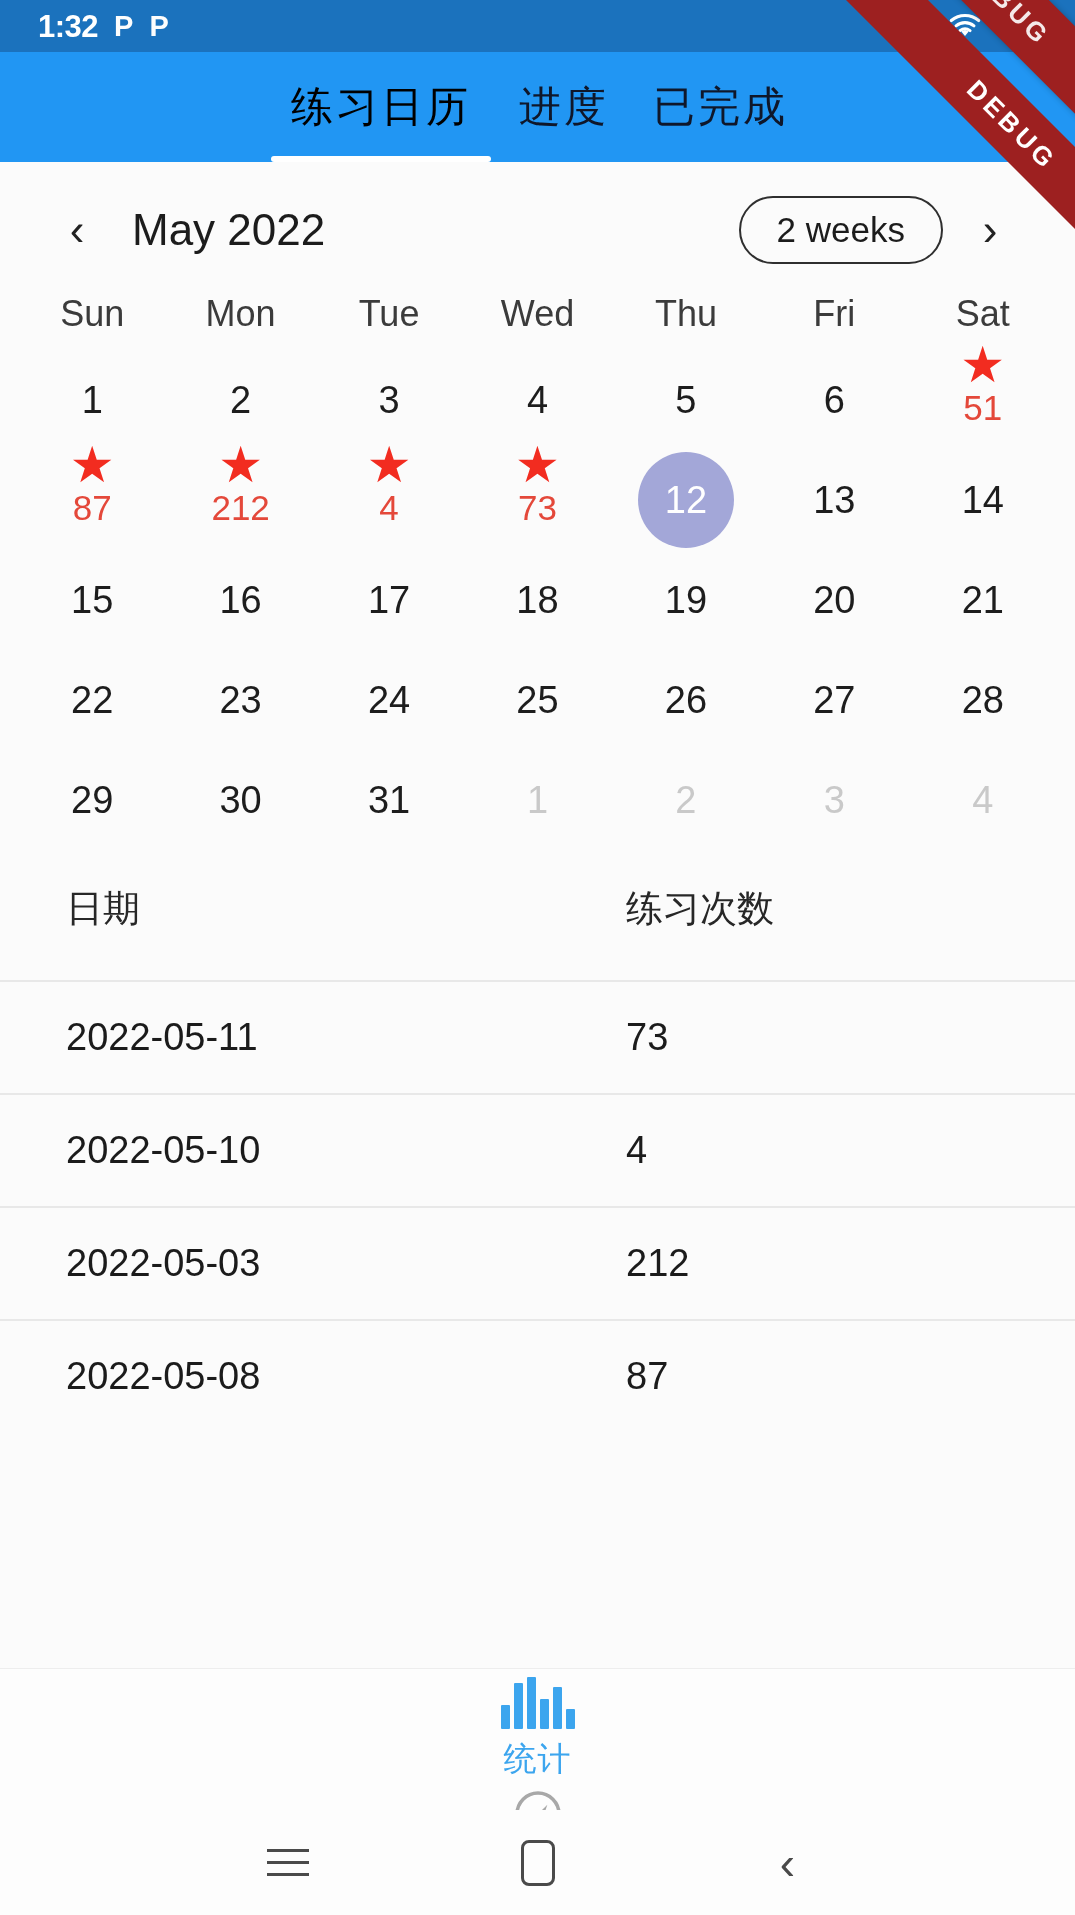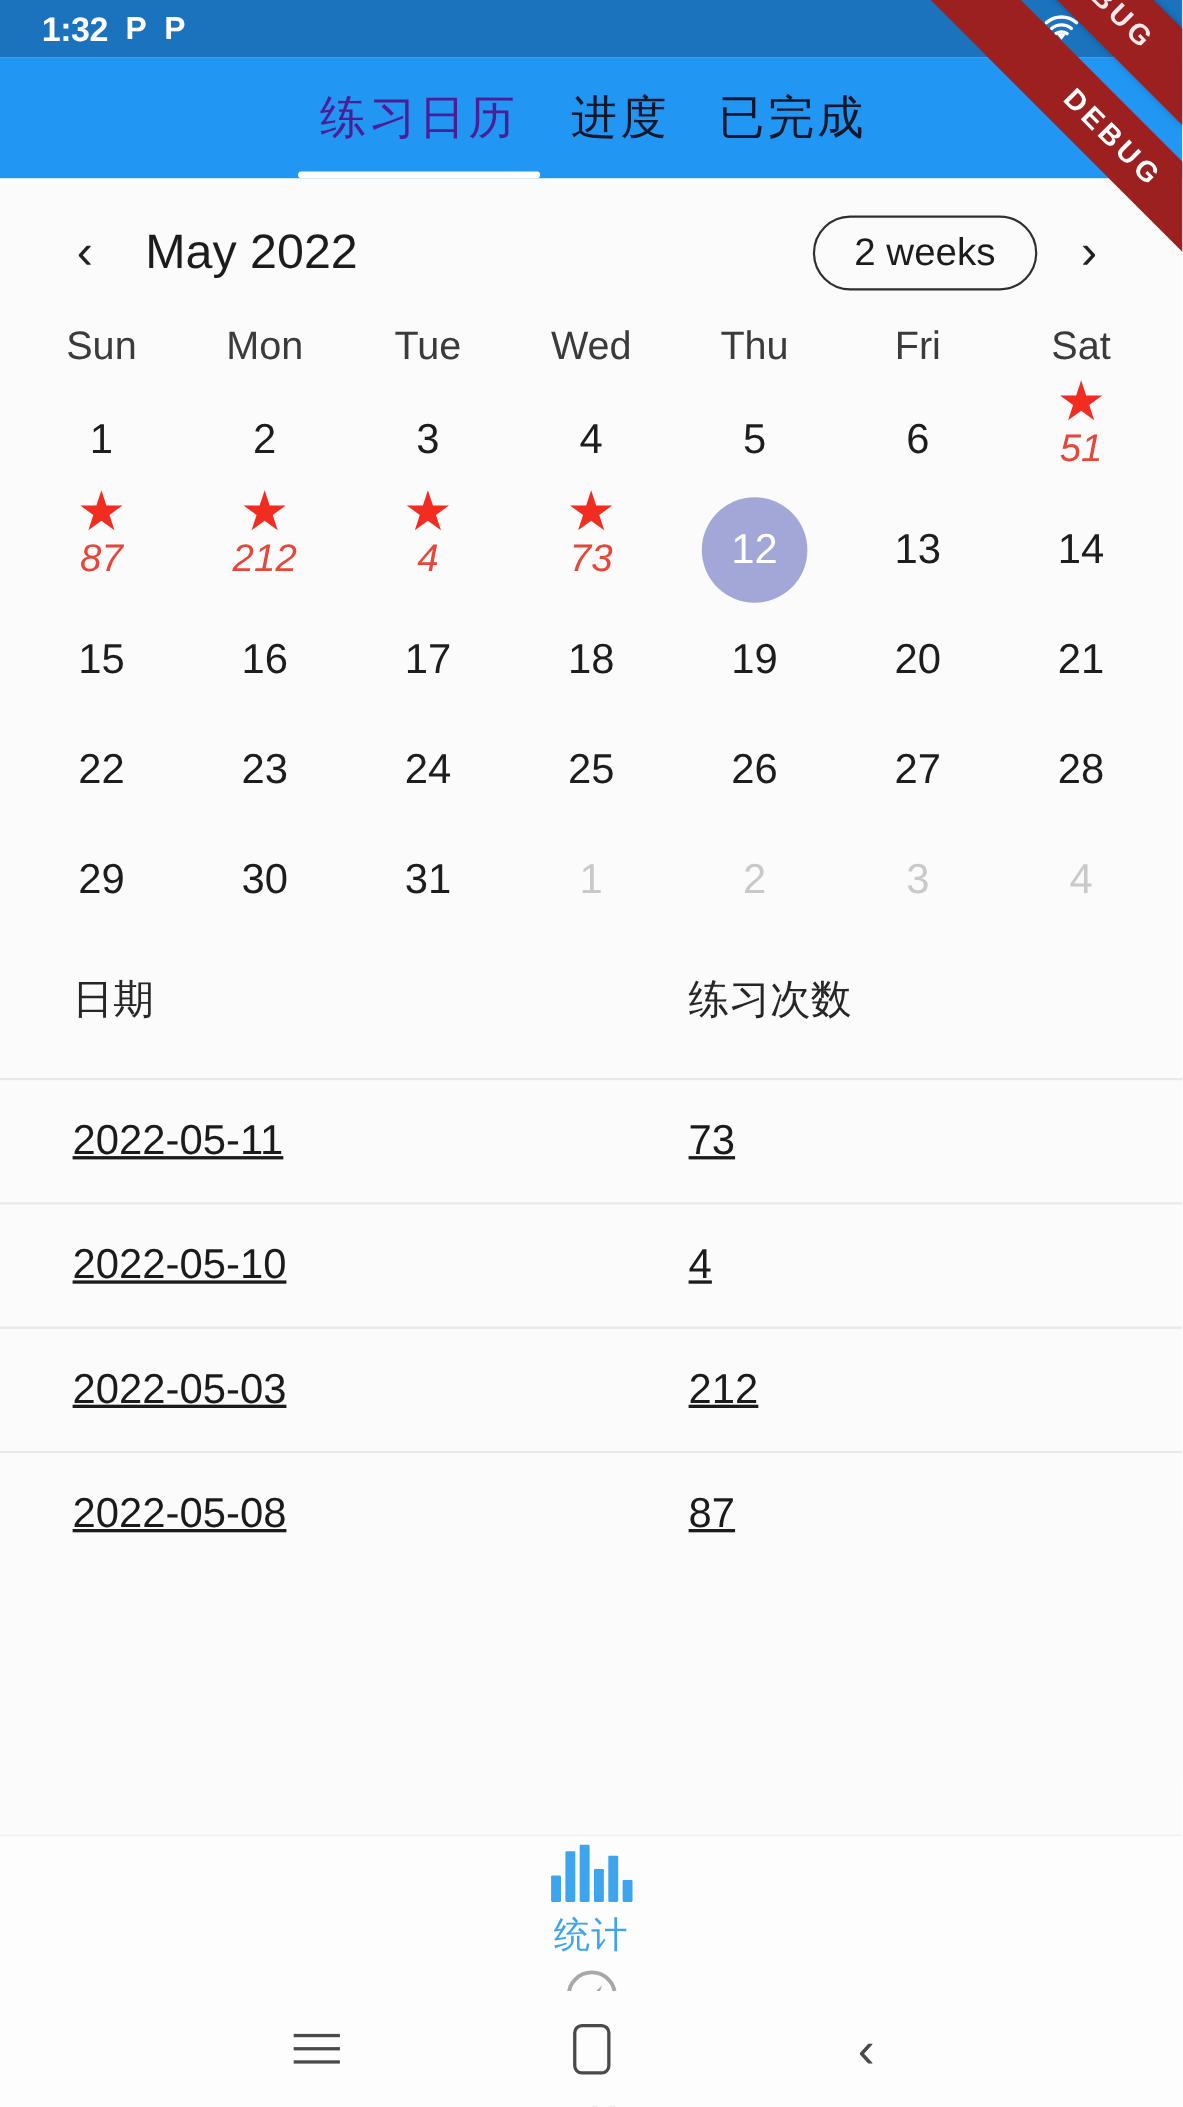--- a/index.html
+++ b/index.html
@@ -124,21 +124,21 @@
     display: flex;
     align-items: center;
     justify-content: center;
     padding: 0 22px;
     font-size: 42px;
     color: #0f172a;
     letter-spacing: 3px;
     white-space: nowrap;
   }
   .tab.first { min-width: 232px; }
-  .tab.active { color: #4c1d95; }
+  .tab.active { color: #000000; }
   .tab .underline {
     position: absolute;
     left: 6px; right: 6px;
     bottom: 0;
     height: 6px;
     background: #ffffff;
     border-radius: 3px;
   }
 
   
@@ -270,21 +270,20 @@
   .day.starred .star {
     font-size: 50px;
     line-height: 0.92;
     color: #f22c20;
     margin-top: -8px;
   }
   .day.starred .count {
     font-size: 35px;
     color: #e4483a;
     line-height: 1;
-    font-style: italic;
   }
 
   .day.selected .sel-circle {
     width: 96px;
     height: 96px;
     border-radius: 50%;
     background: #a3a7d8;
     display: flex;
     align-items: center;
     justify-content: center;
@@ -305,21 +304,20 @@
   .col-date { width: 560px; }
   .col-count { flex: 1; }
   .list-row {
     display: flex;
     height: 113px;
     align-items: center;
     padding: 16px 66px;
     font-size: 38px;
     color: #1b1b1b;
     border-top: 2px solid #e8e8e8;
-    text-decoration: underline;
   }
   .list-row .col-date { width: 560px; }
 
   
   .bottom-nav {
     position: absolute;
     left: 0; right: 0;
     bottom: 105px;
     height: 142px;
     background: #fdfdfd;

